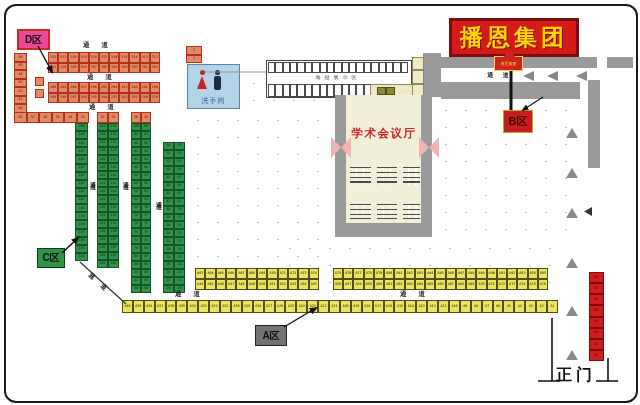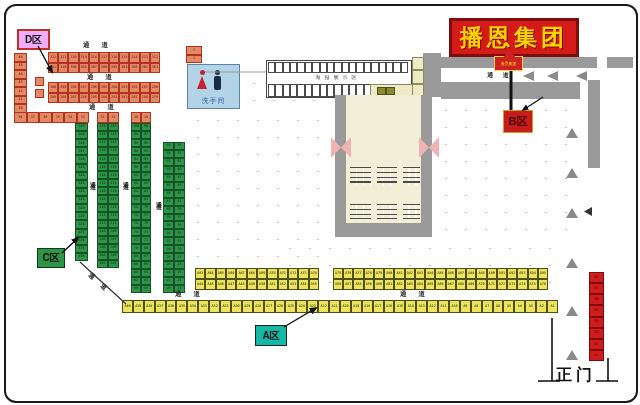--- a/index.html
+++ b/index.html
@@ -160,28 +160,29 @@
       <div class="fig-head" style="background:#1a2a4a"></div>
       <div class="man-body" style="background:#1a2a4a"></div>
     </div>
     <div class="wc-label">洗手间</div>
   </div>
 
   <div class="wall" style="left:335px;top:95px;width:11px;height:142px"></div>
   <div class="wall" style="left:421px;top:95px;width:11px;height:142px"></div>
   <div class="wall" style="left:335px;top:223px;width:97px;height:14px"></div>
   <div class="hatch" style="left:346px;top:95px;width:75px;height:128px"></div>
+  <div class="hall-title">学术会议厅</div>
   <div class="band" style="left:350px;top:167px;width:21px;height:19px"></div>
   <div class="band" style="left:377px;top:167px;width:20px;height:19px"></div>
   <div class="band" style="left:403px;top:167px;width:17px;height:19px"></div>
   <div class="band" style="left:350px;top:204px;width:21px;height:15px"></div>
   <div class="band" style="left:377px;top:204px;width:20px;height:15px"></div>
   <div class="band" style="left:403px;top:204px;width:17px;height:15px"></div>
 
-  <div class="zlabel" style="left:17px;top:29px;width:29px;height:17px;background:#f0abfc;border:2px solid #c03020">D区</div>
+  <div class="zlabel" style="left:17px;top:29px;width:29px;height:17px;background:#ec4899;border:2px solid #c03020">D区</div>
   <div class="seatgrid" style="left: 14px; top: 53px; width: 13px; height: 68px; grid-template-columns: repeat(1, 1fr); grid-auto-rows: 1fr;">
       <div class="seat s-red">46</div>
       <div class="seat s-red">45</div>
       <div class="seat s-red">44</div>
       <div class="seat s-red">43</div>
       <div class="seat s-red">42</div>
       <div class="seat s-red">41</div>
       <div class="seat s-red">40</div>
       <div class="seat s-red">39</div>
     </div>
@@ -517,21 +518,21 @@
       <div class="seat s-yellow">A9</div>
       <div class="seat s-yellow">A8</div>
       <div class="seat s-yellow">A7</div>
       <div class="seat s-yellow">A6</div>
       <div class="seat s-yellow">A5</div>
       <div class="seat s-yellow">A4</div>
       <div class="seat s-yellow">A3</div>
       <div class="seat s-yellow">A2</div>
       <div class="seat s-yellow">A1</div>
     </div>
-  <div class="zlabel" style="left:255px;top:325px;width:30px;height:19px;background:#14b8a6;border:1.5px solid #222">A区</div>
+  <div class="zlabel" style="left:255px;top:325px;width:30px;height:19px;background:#737373;border:1.5px solid #222">A区</div>
 
   <div class="seatgrid" style="left: 589px; top: 272px; width: 15px; height: 89px; grid-template-columns: repeat(1, 1fr); grid-auto-rows: 1fr;">
       <div class="seat s-deepred">B8</div>
       <div class="seat s-deepred">B7</div>
       <div class="seat s-deepred">B6</div>
       <div class="seat s-deepred">B5</div>
       <div class="seat s-deepred">B4</div>
       <div class="seat s-deepred">B3</div>
       <div class="seat s-deepred">B2</div>
       <div class="seat s-deepred">B1</div>

